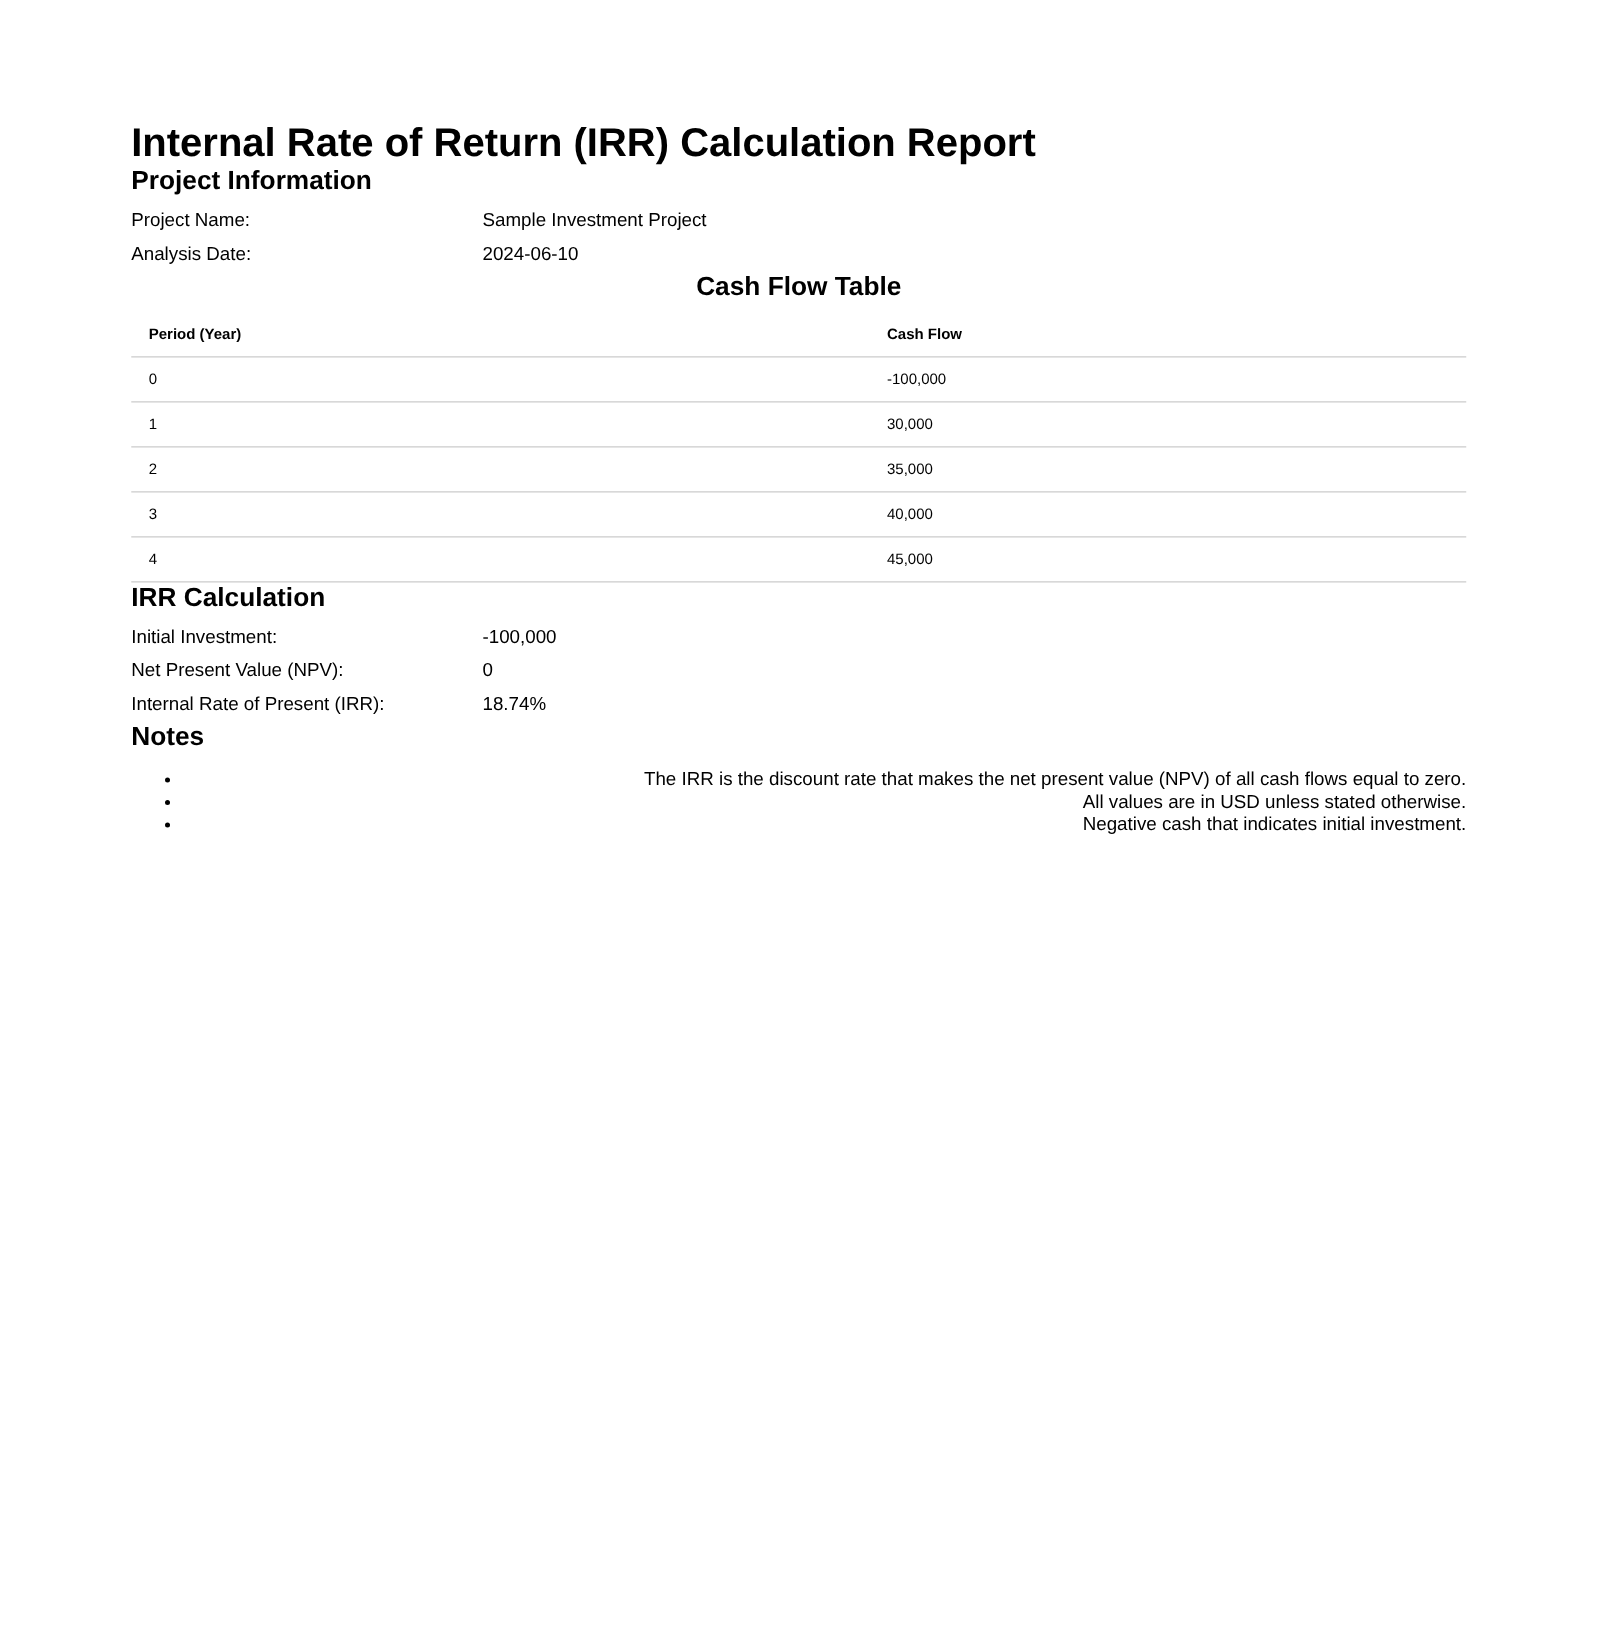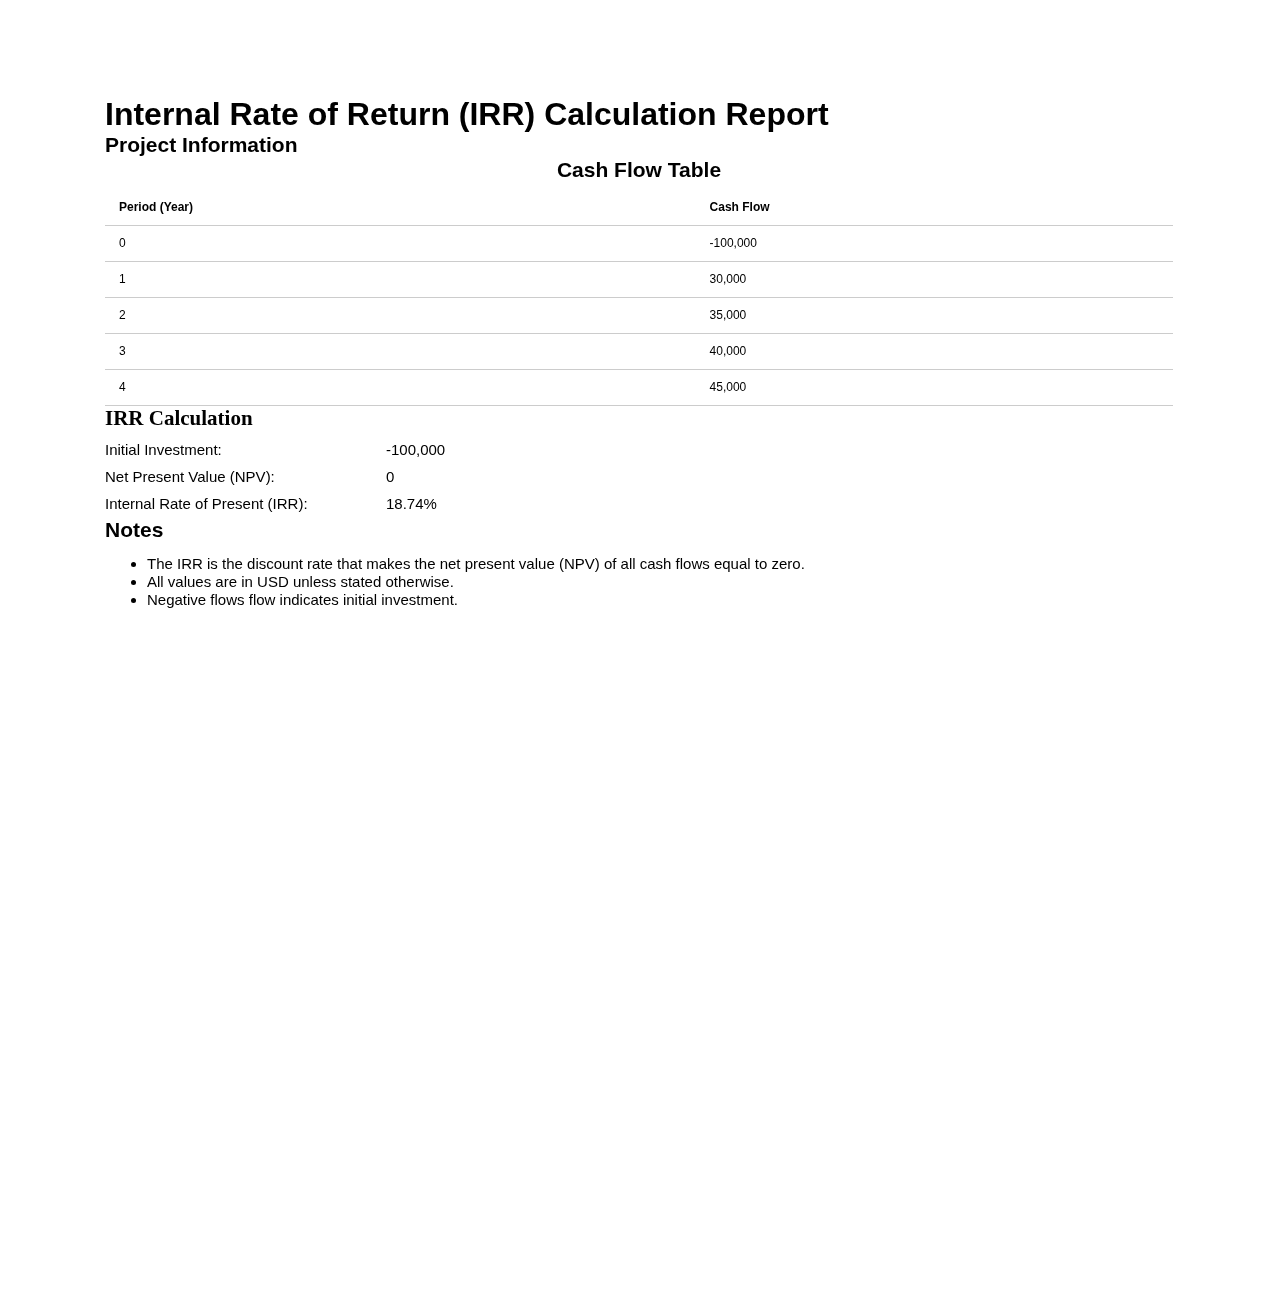--- a/index.html
+++ b/index.html
@@ -14,21 +14,21 @@
   h1.title {
     font-size: 32px; line-height: 1.1; font-weight: bold;
     margin: 0; padding-top: 82px;
   }
   h2.section-heading {
     font-size: 21px; line-height: 1.2; font-weight: bold;
     margin: 0;
   }
   .mt-proj  { margin-top: 31px; }
   .mt-cash  { margin-top: 27px; text-align: center; }
-  .mt-irr   { margin-top: 31px; font-family: Liberation Serif, serif; }
+  .mt-irr   { margin-top: 31px; }
   .mt-notes { margin-top: 27px; }
 
   
   .info-table { display: table; margin-top: 6px; }
   .info-row   { display: table-row; }
   .info-label, .info-value { display: table-cell; padding: 4px 0; line-height: 19px; }
   .info-label { width: 281px; }
 
   
   table.data-table {
@@ -42,31 +42,41 @@
     line-height: 19px;
     text-align: left;
     border-bottom: 1px solid #cccccc;
     font-size: 12px;
   }
   table.data-table th { font-weight: bold; }
   col.col-period { width: 55.3%; }
   col.col-cash   { width: 44.7%; }
 
   
-  ul.notes-list { margin: 13px 0 16px 0; padding-left: 42px; }
+  ul.notes-list { margin: 13px 0 16px 0; padding-left: 42px; text-align: right; }
   ul.notes-list li { line-height: 18px; }
 </style>
 </head>
 <body>
 
 <div class="page">
 
   <h1 class="title">Internal Rate of Return (IRR) Calculation Report</h1>
 
   <h2 class="section-heading mt-proj">Project Information</h2>
+  <div class="info-table">
+    <div class="info-row">
+      <span class="info-label">Project Name:</span>
+      <span class="info-value">Sample Investment Project</span>
+    </div>
+    <div class="info-row">
+      <span class="info-label">Analysis Date:</span>
+      <span class="info-value">2024-06-10</span>
+    </div>
+  </div>
 
   <h2 class="section-heading mt-cash">Cash Flow Table</h2>
   <table class="data-table">
     <colgroup>
         <col class="col-period">
         <col class="col-cash">
       </colgroup>
     <thead>
       <tr>
         <th>Period (Year)</th>
@@ -110,16 +120,16 @@
     <div class="info-row">
       <span class="info-label">Internal Rate of Present (IRR):</span>
       <span class="info-value">18.74%</span>
     </div>
   </div>
 
   <h2 class="section-heading mt-notes">Notes</h2>
   <ul class="notes-list">
     <li>The IRR is the discount rate that makes the net present value (NPV) of all cash flows equal to zero.</li>
     <li>All values are in USD unless stated otherwise.</li>
-    <li>Negative flows flow indicates initial investment.</li>
+    <li>Negative cash that indicates initial investment.</li>
   </ul>
 
 </div>
 
 </body></html>

